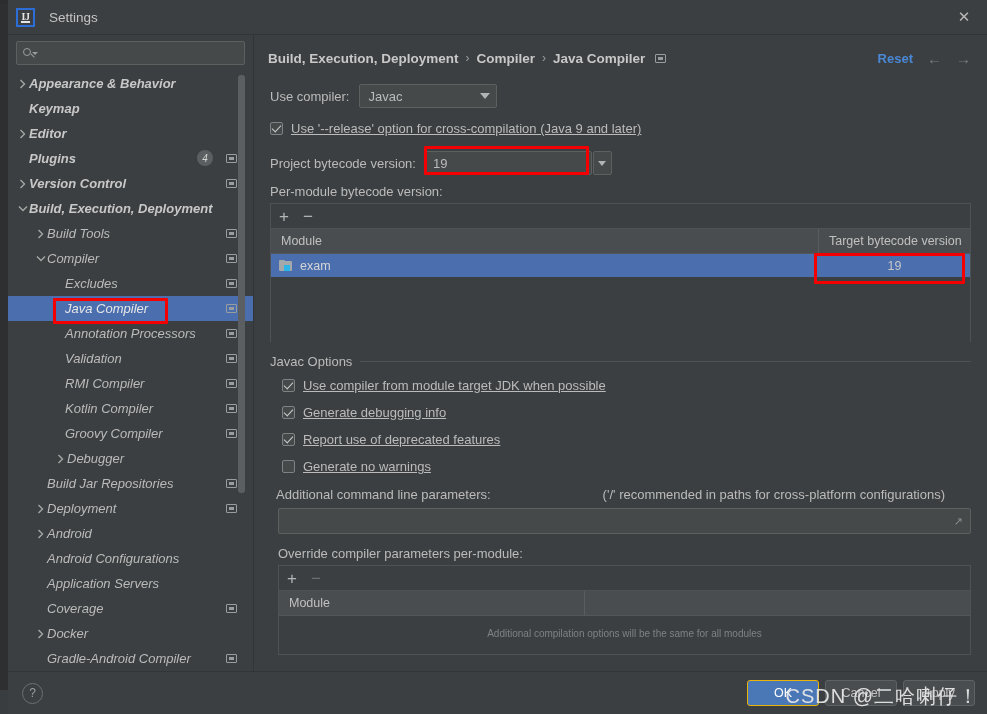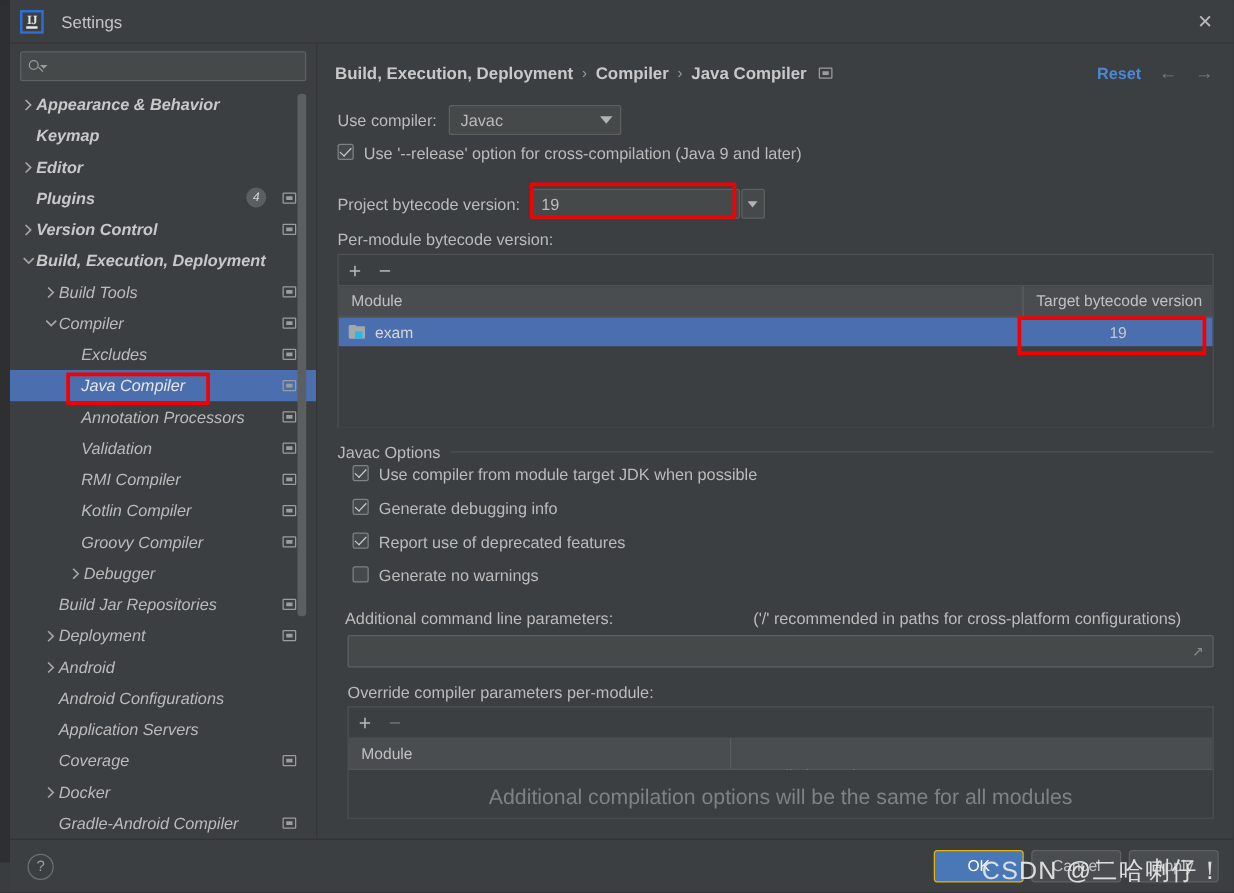--- a/index.html
+++ b/index.html
@@ -171,21 +171,21 @@
   }
   .tri-down {
     border-left: 5px solid transparent; border-right: 5px solid transparent;
     border-top: 6px solid #b1b4b5;
   }
   .tri-down.small {
     border-left: 4px solid transparent; border-right: 4px solid transparent;
     border-top: 5px solid #b1b4b5;
   }
 
-  .checkrow { display: flex; align-items: flex-start; padding: 0 16px; height: 27px; }
+  .checkrow { display: flex; align-items: center; padding: 0 16px; height: 27px; text-decoration: underline; }
   .cb {
     width: 13px; height: 13px; border: 1px solid #7d8285; border-radius: 2px;
     background: #45494a; position: relative; flex: 0 0 13px; cursor: pointer;
   }
   .cb.checked::after {
     content: ""; position: absolute; left: 3px; top: 0px;
     width: 4px; height: 8px; border: solid #c9cccd;
     border-width: 0 1.6px 1.6px 0; transform: rotate(43deg);
   }
   .checkrow .cl { margin-left: 8px; color: #bbbbbb; font-size: 13px; }
@@ -227,21 +227,21 @@
   }
   .mod-icon .f-badge {
     position: absolute; left: 5px; top: 5px; width: 6px; height: 6px;
     background: #2fb6e8;
   }
   .mod-name { margin-left: 7px; color: #d6d6d6; font-size: 12.5px; }
   .cell-right {
     margin-left: auto; text-align: center; color: #c6c6c6; font-size: 12.5px;
   }
   .empty-note {
-    text-align: center; color: #7f8284; font-size: 17px; padding-top: 12px;
+    text-align: center; color: #7f8284; font-size: 10px; padding-top: 12px;
   }
 
   
   .group-title-row {
     display: flex; align-items: center; padding: 0 16px; margin-top: 8px; height: 22px;
   }
   .group-title { color: #bbbbbb; font-size: 13px; white-space: nowrap; }
   .group-line { flex: 1; height: 1px; background: #4e5254; margin-left: 8px; }
 
   .hint-row { display: flex; padding: 0 16px; height: 24px; align-items: center; }

